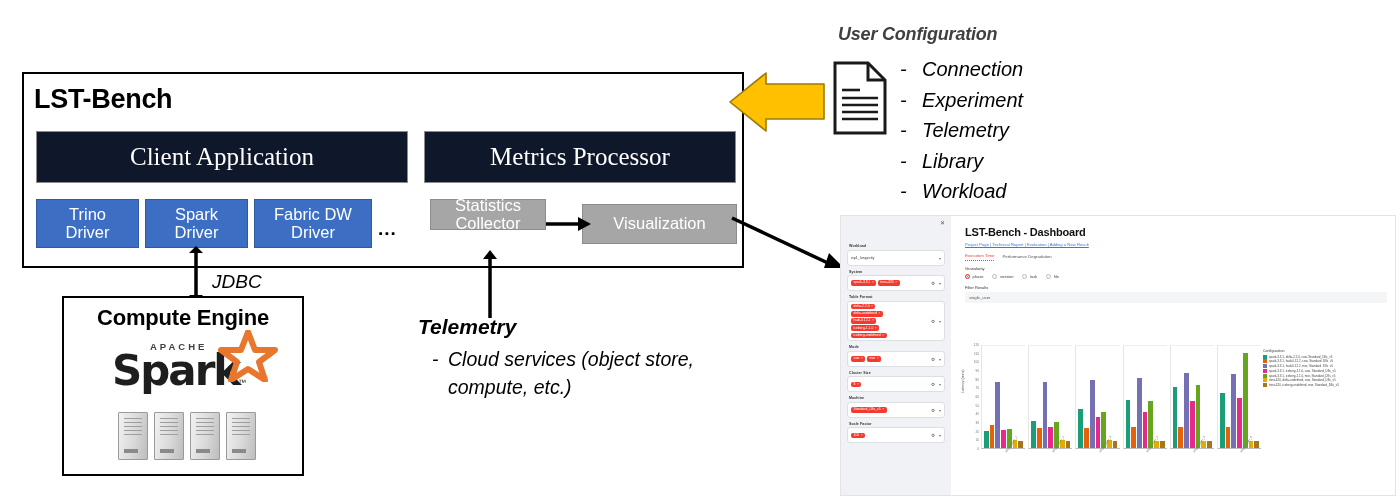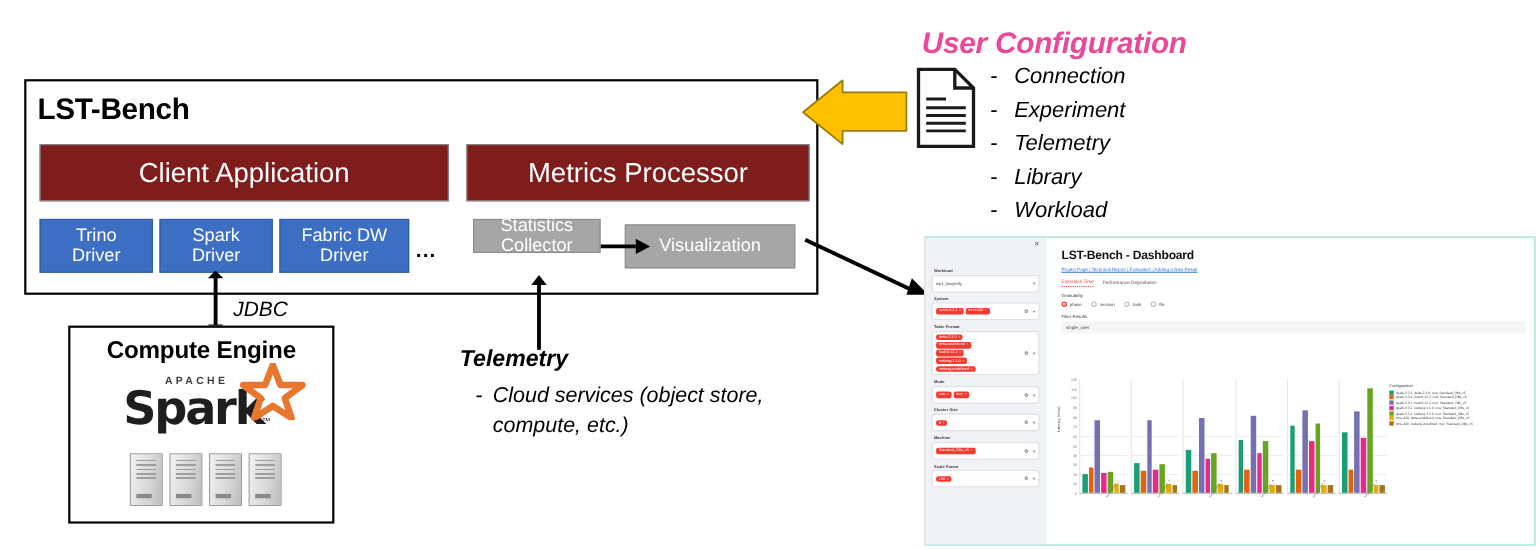--- a/index.html
+++ b/index.html
@@ -13,44 +13,44 @@
   
   #lstbench-box{
     left:22px;top:72px;width:722px;height:196px;
     border:2.5px solid #000;background:#fff;box-sizing:border-box;
   }
   #lstbench-title{
     left:34px;top:84px;font-size:27px;font-weight:bold;color:#000;
     letter-spacing:-0.3px;
   }
   .gray-band{
-    background:#7f1d1d;border:1px solid #8c8c8c;color:#fff;
+    background:#0f172a;border:1px solid #8c8c8c;color:#fff;
     display:flex;align-items:center;justify-content:center;
-    font-size:25px;box-sizing:border-box;
+    font-size:25px;box-sizing:border-box;font-family:Liberation Serif, serif;
   }
   #client-app{left:36px;top:131px;width:372px;height:52px;}
   #metrics-proc{left:424px;top:131px;width:312px;height:52px;}
 
   .blue-box{
     background:#3c6fc4;border:1px solid #2f5aa0;color:#fff;
     display:flex;flex-direction:column;align-items:center;justify-content:center;
     font-size:16.5px;line-height:1.05;box-sizing:border-box;
   }
   #trino-driver{left:36px;top:199px;width:103px;height:49px;}
   #spark-driver{left:145px;top:199px;width:103px;height:49px;}
   #fabricdw-driver{left:254px;top:199px;width:118px;height:49px;}
   #driver-ellipsis{left:378px;top:218px;font-size:19px;font-weight:bold;color:#000;letter-spacing:1px;}
 
   .gray-box{
     background:#a6a6a6;border:1px solid #8c8c8c;color:#fff;
     display:flex;flex-direction:column;align-items:center;justify-content:center;
     font-size:16.5px;line-height:1.08;box-sizing:border-box;
   }
   #stats-collector{left:430px;top:199px;width:116px;height:31px;}
-  #visualization{left:568px;top:204px;width:155px;height:40px;}
+  #visualization{left:582px;top:204px;width:155px;height:40px;}
 
   
   #compute-box{
     left:62px;top:296px;width:242px;height:180px;
     border:2.5px solid #000;background:#fff;box-sizing:border-box;
   }
   #compute-title{
     left:62px;top:305px;width:242px;text-align:center;
     font-size:22px;font-weight:bold;color:#000;letter-spacing:-0.2px;
   }
@@ -81,21 +81,21 @@
   }
   .server.s2{margin-top:8px;}
 
   
   #config-arrow{
     left:728px;top:72px;width:98px;height:60px;
   }
 
   
   #user-config-title{
-    left:838px;top:24px;font-size:27px;font-weight:bold;font-style:italic;color:#ec4899;
+    left:838px;top:24px;font-size:18px;font-weight:bold;font-style:italic;color:#404040;
     letter-spacing:-0.2px;
   }
   #doc-icon{left:832px;top:60px;width:56px;height:76px;}
   #config-list{left:900px;top:54px;font-size:20px;font-style:italic;color:#000;line-height:1.53;}
   #config-list div{white-space:nowrap;}
   #config-list .dash{display:inline-block;width:22px;}
 
   
   #telemetry-title{
     left:418px;top:315px;font-size:21px;font-weight:bold;font-style:italic;color:#000;

